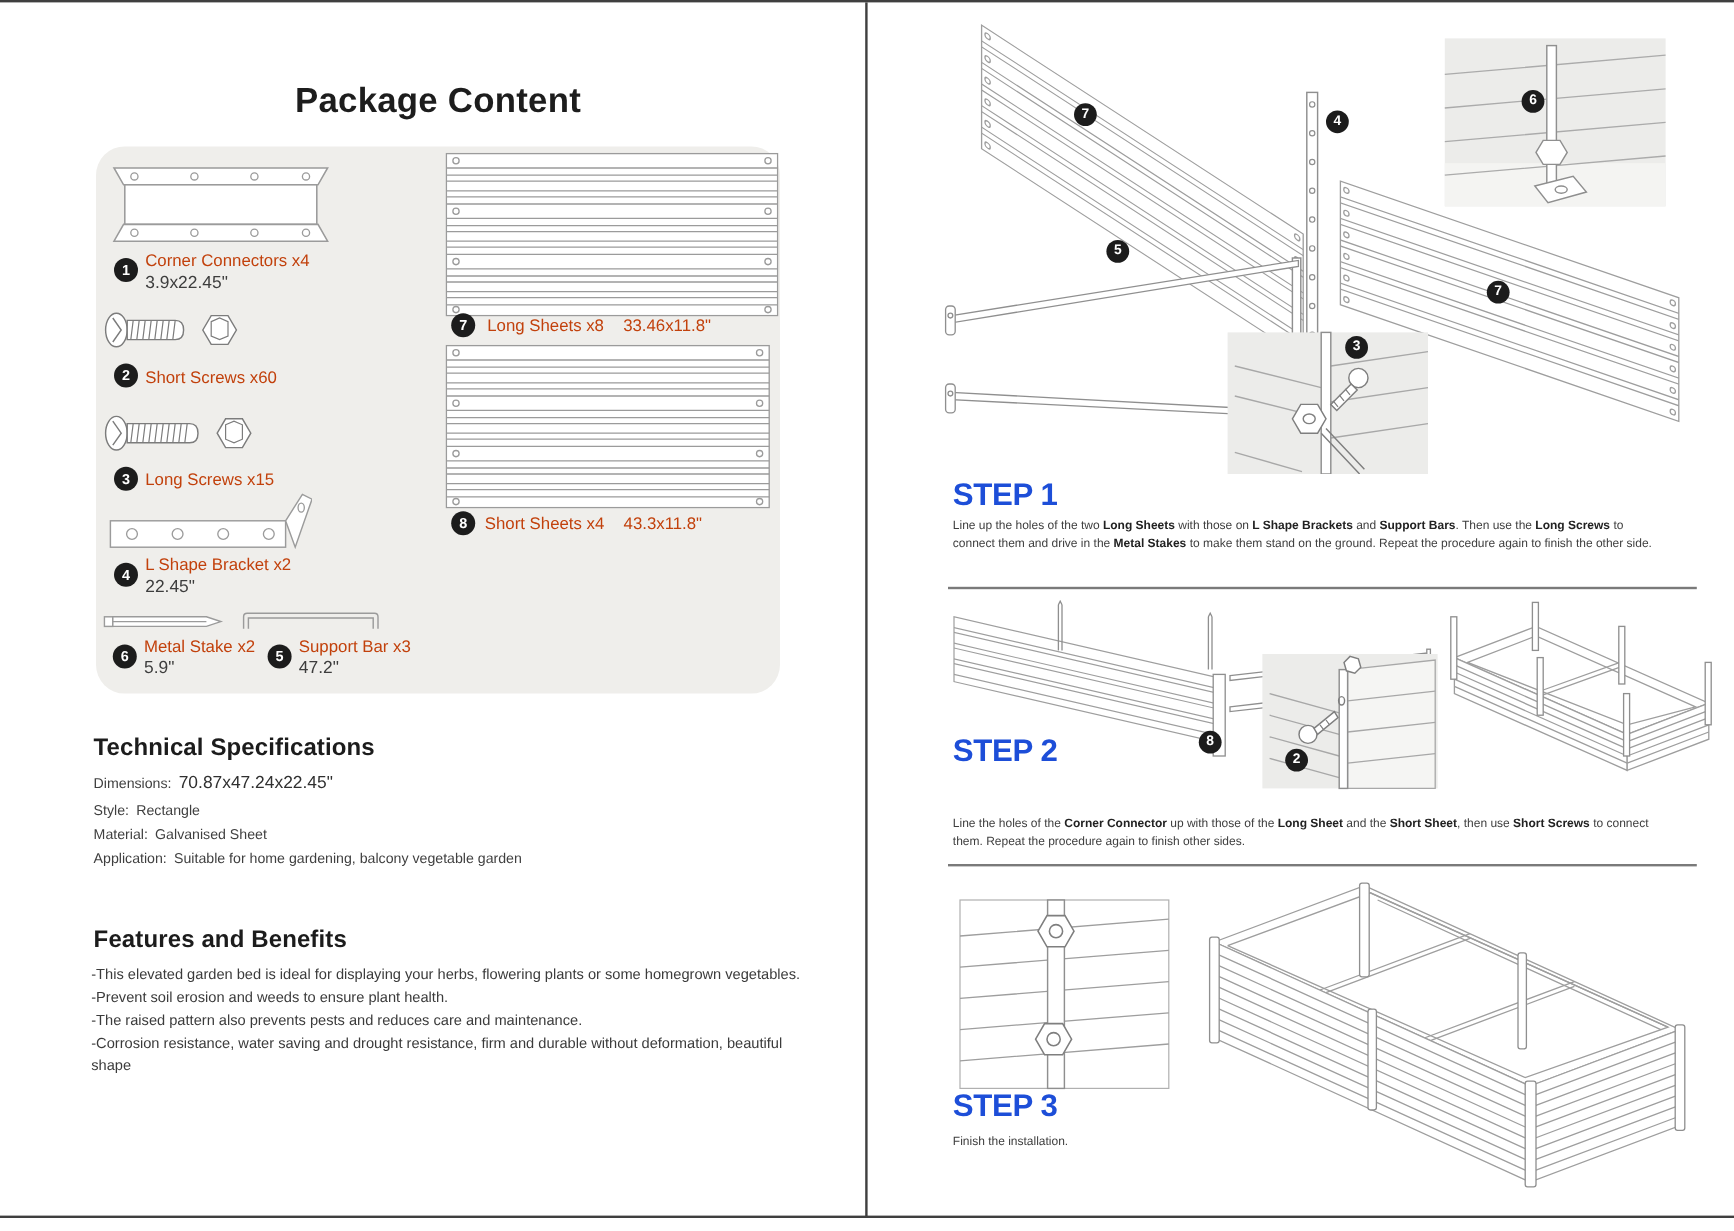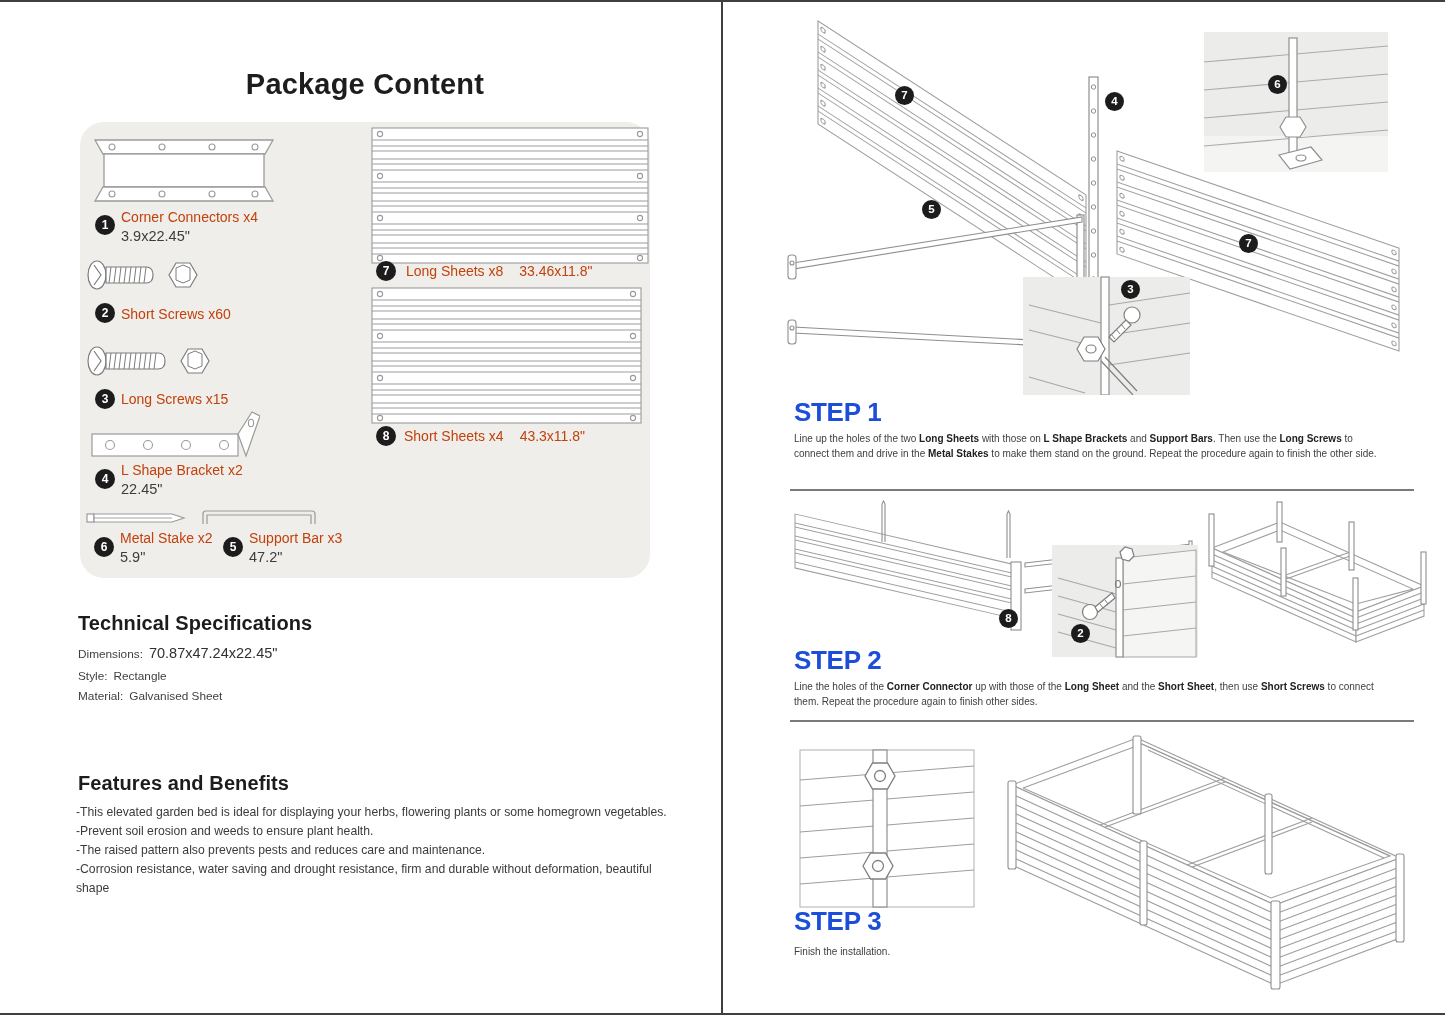--- a/index.html
+++ b/index.html
@@ -196,20 +196,23 @@
   <div class="abs" style="left:78px;top:643px;width:600px;">
     <div class="spec-row" style="margin-bottom:2px;">
       <span class="lbl">Dimensions:</span><span class="big">70.87x47.24x22.45"</span>
     </div>
     <div class="spec-row">
       <span class="lbl">Style:</span><span>Rectangle</span>
     </div>
     <div class="spec-row">
       <span class="lbl">Material:</span><span>Galvanised Sheet</span>
     </div>
+    <div class="spec-row">
+      <span class="lbl">Application:</span><span>Suitable for home gardening, balcony vegetable garden</span>
+    </div>
   </div>
 
   <div class="abs sec-title" style="left:78px;top:772px;">Features and Benefits</div>
   <div class="abs" style="left:76px;top:803px;width:610px;">
     <div class="feat-line">-This elevated garden bed is ideal for displaying your herbs, flowering plants or some homegrown vegetables.</div>
     <div class="feat-line">-Prevent soil erosion and weeds to ensure plant health.</div>
     <div class="feat-line">-The raised pattern also prevents pests and reduces care and maintenance.</div>
     <div class="feat-line">-Corrosion resistance, water saving and drought resistance, firm and durable without deformation, beautiful shape</div>
   </div>
 
@@ -370,21 +373,21 @@
       <rect x="636" y="52" width="5" height="52"></rect>
       <rect x="568" y="78" width="5" height="52"></rect>
       <rect x="564" y="22" width="5" height="48"></rect>
       <rect x="496" y="48" width="5" height="48"></rect>
     </g>
   </svg>
 
   <div class="abs dbadge" style="left:999px;top:609px;">8</div>
   <div class="abs dbadge" style="left:1071px;top:624px;">2</div>
 
-  <div class="abs step-title" style="left:794px;top:645px;">STEP 2</div>
+  <div class="abs step-title" style="left:794px;top:610px;">STEP 2</div>
   <div class="abs step-body" style="left:794px;top:679px;width:606px;"><span>Line the holes of the </span><span class="b">Corner Connector</span><span> up with those of the </span><span class="b">Long Sheet</span><span> and the </span><span class="b">Short Sheet</span><span>, then use </span><span class="b">Short Screws</span><span> to connect them. Repeat the procedure again to finish other sides.</span></div>
   <div class="abs rule" style="left:790px;top:720px;width:624px;"></div>
 
   <svg class="abs" style="left:785px;top:728px;" width="660" height="284" viewBox="0 0 660 284">
 
     <g>
       <rect x="15" y="22" width="174" height="157" fill="#ffffff" stroke="#b0b0b0" stroke-width="1"></rect>
       <g stroke="#9e9e9e" stroke-width="1.1" fill="none">
         <path d="M15,52 L189,38 M15,78 L189,64 M15,104 L189,90 M15,130 L189,116 M15,156 L189,142"></path>
       </g>

